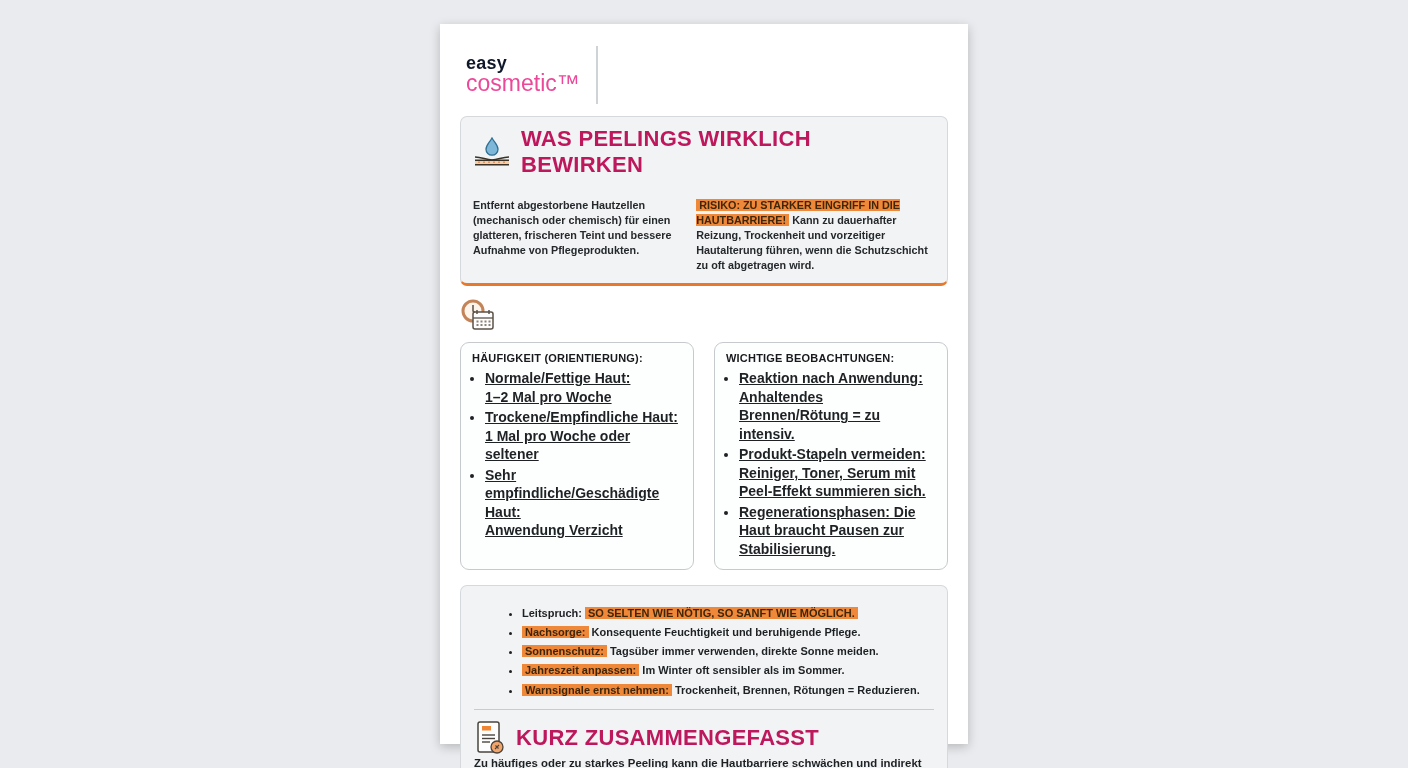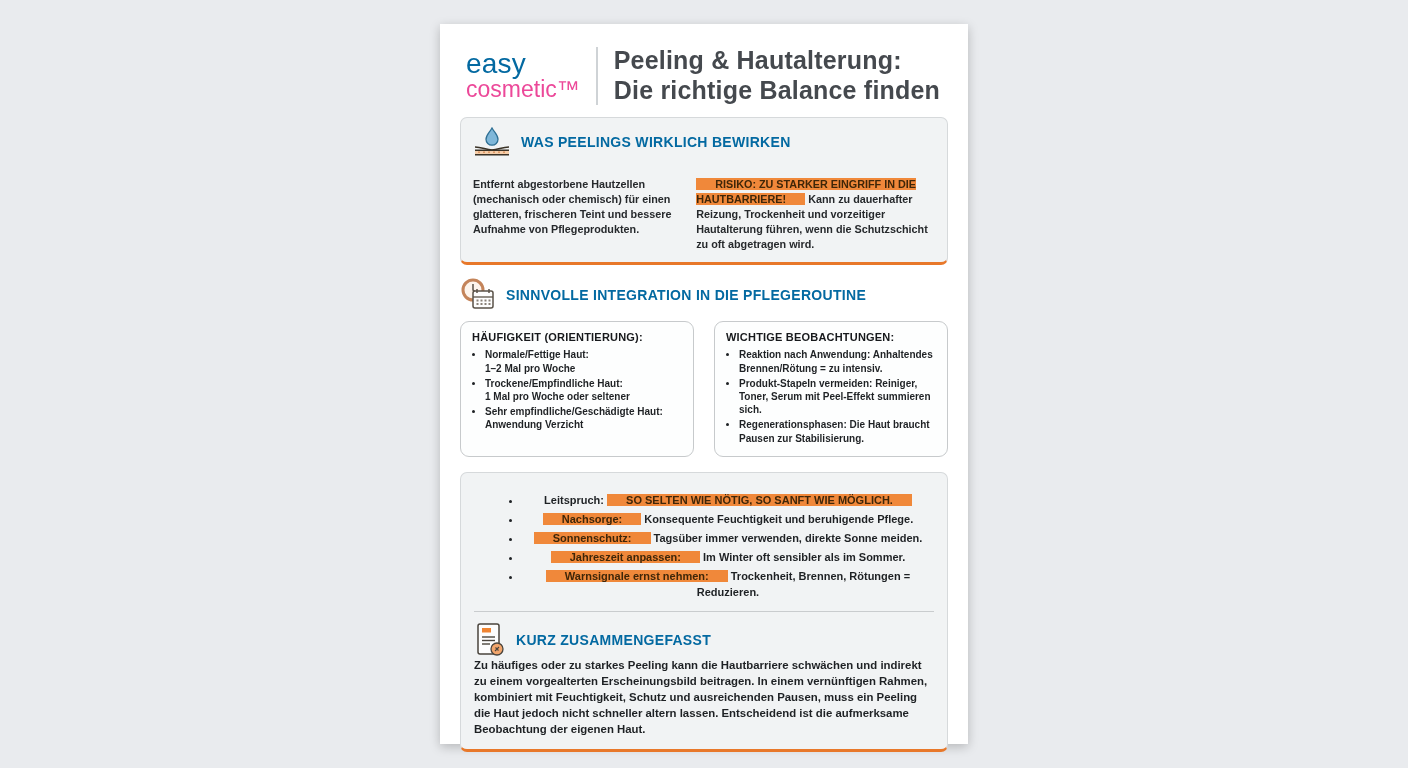--- a/index.html
+++ b/index.html
@@ -13,84 +13,80 @@
   .card {
     position:absolute; left:440px; top:24px;
     width:528px; height:720px;
     background:#ffffff;
     box-shadow:0 3px 10px rgba(0,0,0,0.22);
     padding:18px 20px 14px 20px;
   }
   
   .hdr { display:flex; align-items:center; gap:16px; padding:4px 4px 10px 6px; }
   .logo { line-height:1.02; }
-  .logo .l1 { font-size:28px; font-weight:400; color:#0369a1; letter-spacing:0.2px; }
+  .logo .l1 { font-size:18px; font-weight:700; color:#0f172a; letter-spacing:0.2px; }
   .logo .l2 { font-size:23px; font-weight:400; color:#ec4899; }
   .hdr-divider { width:2px; height:58px; background:#cfd3d6; flex:0 0 auto; }
   .page-title { font-size:25px; font-weight:700; color:#45494e; line-height:1.18; letter-spacing:0.2px; }
   
   .sec-head { display:flex; align-items:center; gap:10px; }
-  .sec-title { font-size:14px; font-weight:700; color:#0369a1; letter-spacing:0.3px; }
+  .sec-title { font-size:22px; font-weight:700; color:#be185d; letter-spacing:0.3px; }
   .graybox {
     background:#f1f3f4;
     border:1px solid #d6d9db;
     border-bottom:3px solid #e8782a;
     border-radius:7px;
   }
   .hl {
     background:#f0883a;
     color:#3f2608;
     font-weight:700;
-    padding:0 19px;
+    padding:0 3px;
   }
   
   .sec1 { margin-top:2px; padding:9px 12px 11px 12px; }
   .sec1-cols { display:grid; grid-template-columns:1fr 1.07fr; margin-top:20px; }
   .sec1-cols .col { font-size:10.8px; font-weight:700; color:#26292c; line-height:1.38; }
   .sec1 .risk-rest { font-weight:600; }
   
   .sec2 { margin-top:13px; }
   .sec2-boxes { display:grid; grid-template-columns:1fr 1fr; gap:20px; margin-top:9px; }
   .whitebox {
     background:#fdfefe;
     border:1px solid #c7cacc;
     border-radius:9px;
     padding:9px 11px 9px 11px;
     min-height:100px;
   }
   .whitebox .bx-title { font-size:11px; font-weight:800; color:#17191c; letter-spacing:0.2px; }
   .whitebox ul { margin:5px 0 0 13px; }
-  .whitebox li { font-size:10px; line-height:1.32; color:#1f2225; margin-bottom:2px; }
+  .whitebox li { font-size:14px; line-height:1.32; color:#1f2225; margin-bottom:2px;text-decoration:underline; }
   .whitebox li .lead { font-weight:800; }
   .whitebox li .sub { font-weight:600; }
   
   .sec34 { margin-top:15px; padding:11px 13px 11px 13px; }
   .tips-list { margin:9px 0 0 48px; }
-  .tips-list li { font-size:11px; line-height:1.42; color:#1e2124; font-weight:600; margin-bottom:3.5px;text-align:center; }
+  .tips-list li { font-size:11px; line-height:1.42; color:#1e2124; font-weight:600; margin-bottom:3.5px; }
   .tips-list .pre { font-weight:700; }
   .sec34 .divider { border-top:1.5px solid #c9ccce; margin:11px 0 10px 0; }
   .summary-text { font-size:11.4px; font-weight:600; color:#1e2124; line-height:1.4; }
   
   .icon { flex:0 0 auto; display:block; }
 </style>
 </head>
 <body>
 
 <div class="card">
 
   <div class="hdr">
     <div class="logo">
       <div class="l1">easy</div>
       <div class="l2">cosmetic™</div>
     </div>
     <div class="hdr-divider"></div>
-    <div class="page-title">
-      <div>Peeling &amp; Hautalterung:</div>
-      <div>Die richtige Balance finden</div>
-    </div>
   </div>
 
   <div class="graybox sec1">
     <div class="sec-head">
       <svg class="icon" width="38" height="30" viewBox="0 0 38 30">
         <path d="M19 1 C16.2 6 13 8.2 13 12.2 a6 6 0 0 0 12 0 C25 8.2 21.8 6 19 1 Z" fill="#7fb7d9" stroke="#2e6f94" stroke-width="1.3"></path>
         <rect x="2" y="23" width="34" height="4.5" fill="#f5cda9"></rect>
         <circle cx="6" cy="25.2" r="0.9" fill="#d98c55"></circle>
           <circle cx="11" cy="25.2" r="0.9" fill="#d98c55"></circle>
           <circle cx="16" cy="25.2" r="0.9" fill="#d98c55"></circle>
@@ -122,21 +118,20 @@
           <rect x="16.5" y="21.5" width="2" height="2"></rect>
             <rect x="20.5" y="21.5" width="2" height="2"></rect>
             <rect x="24.5" y="21.5" width="2" height="2"></rect>
             <rect x="28.5" y="21.5" width="2" height="2"></rect>
           <rect x="16.5" y="25" width="2" height="2"></rect>
             <rect x="20.5" y="25" width="2" height="2"></rect>
             <rect x="24.5" y="25" width="2" height="2"></rect>
             <rect x="28.5" y="25" width="2" height="2"></rect>
         </g>
       </svg>
-      <div class="sec-title">SINNVOLLE INTEGRATION IN DIE PFLEGEROUTINE</div>
     </div>
     <div class="sec2-boxes">
       <div class="whitebox">
         <div class="bx-title">HÄUFIGKEIT (ORIENTIERUNG):</div>
         <ul>
           <li><span class="lead">Normale/Fettige Haut:</span><br><span class="sub">1–2 Mal pro Woche</span></li>
           <li><span class="lead">Trockene/Empfindliche Haut:</span><br><span class="sub">1 Mal pro Woche oder seltener</span></li>
           <li><span class="lead">Sehr empfindliche/Geschädigte Haut:</span><br><span class="sub">Anwendung Verzicht</span></li>
         </ul>
       </div>

